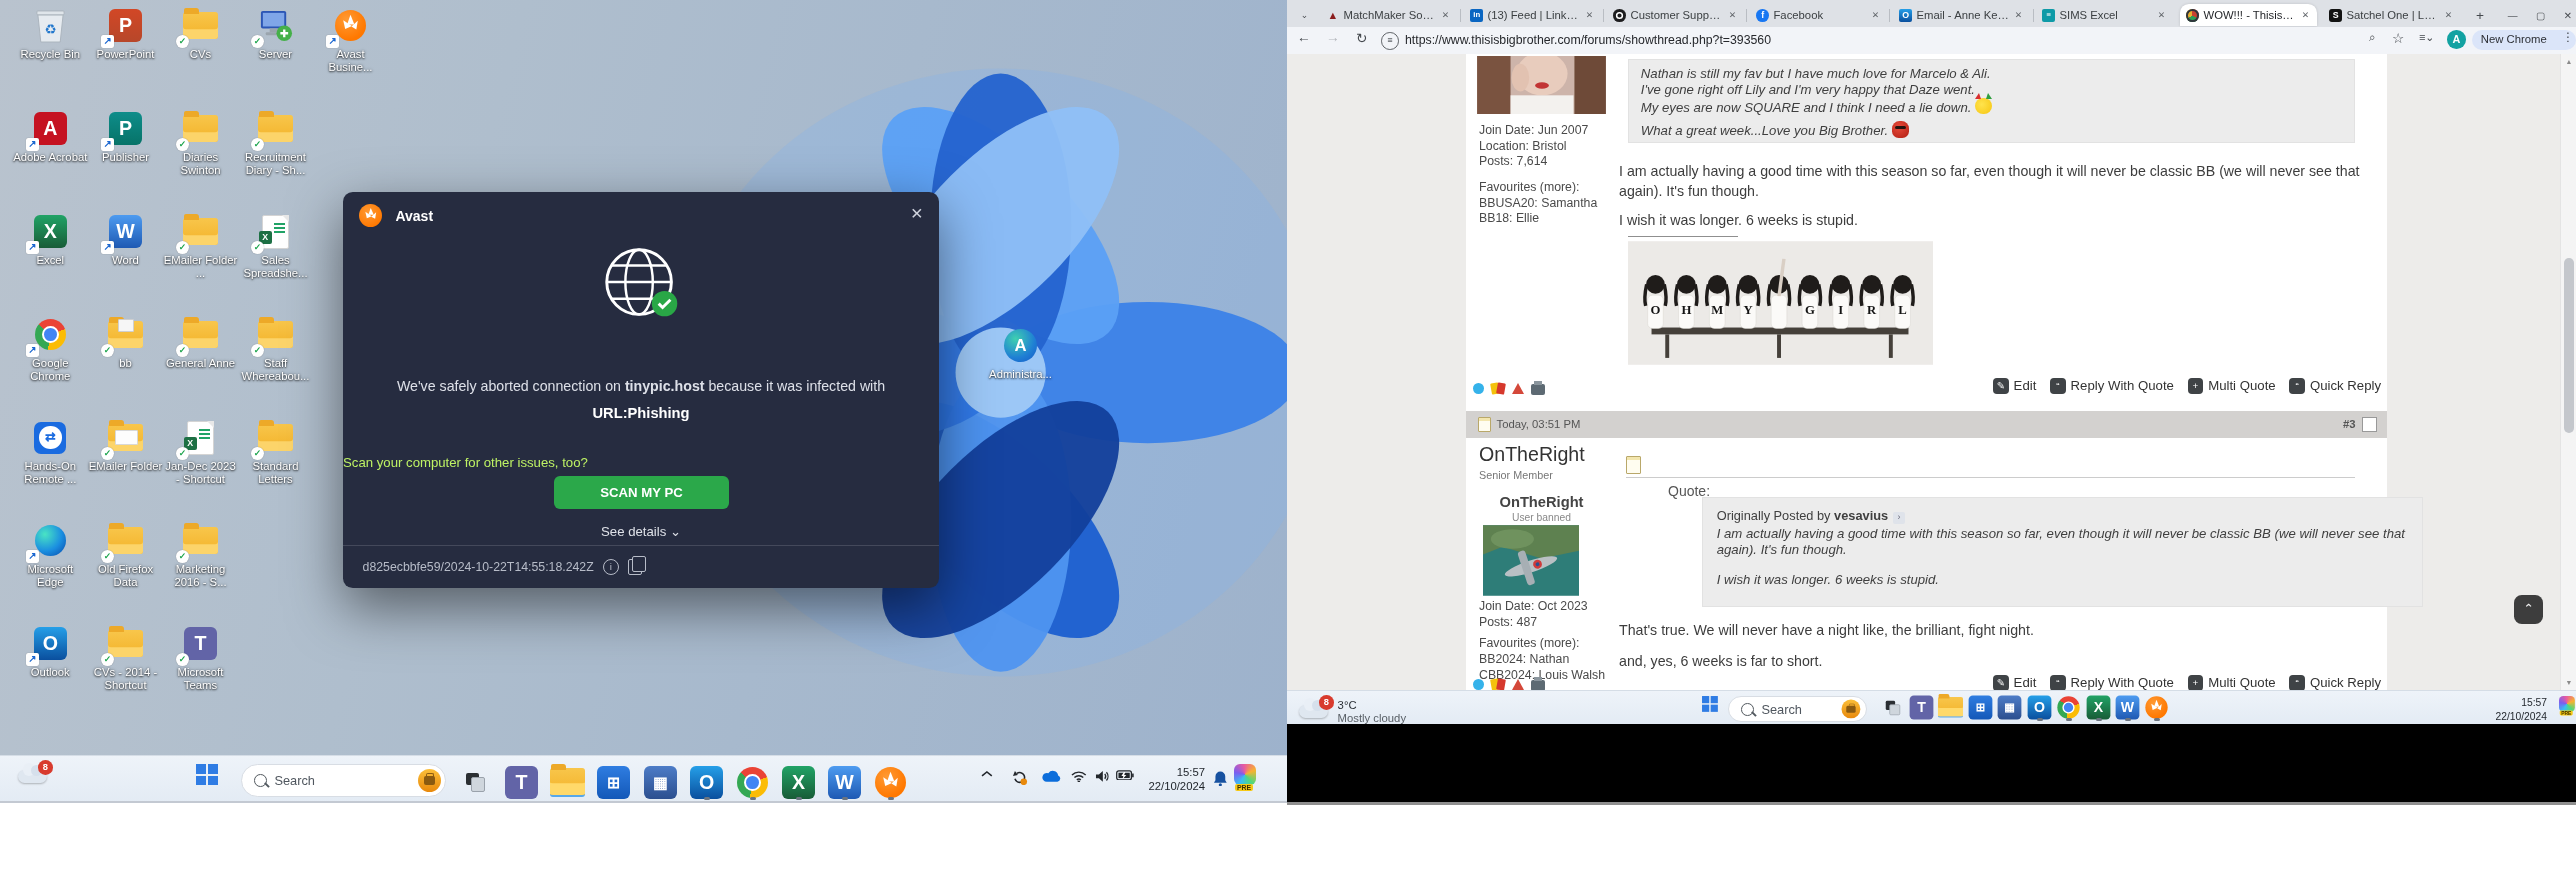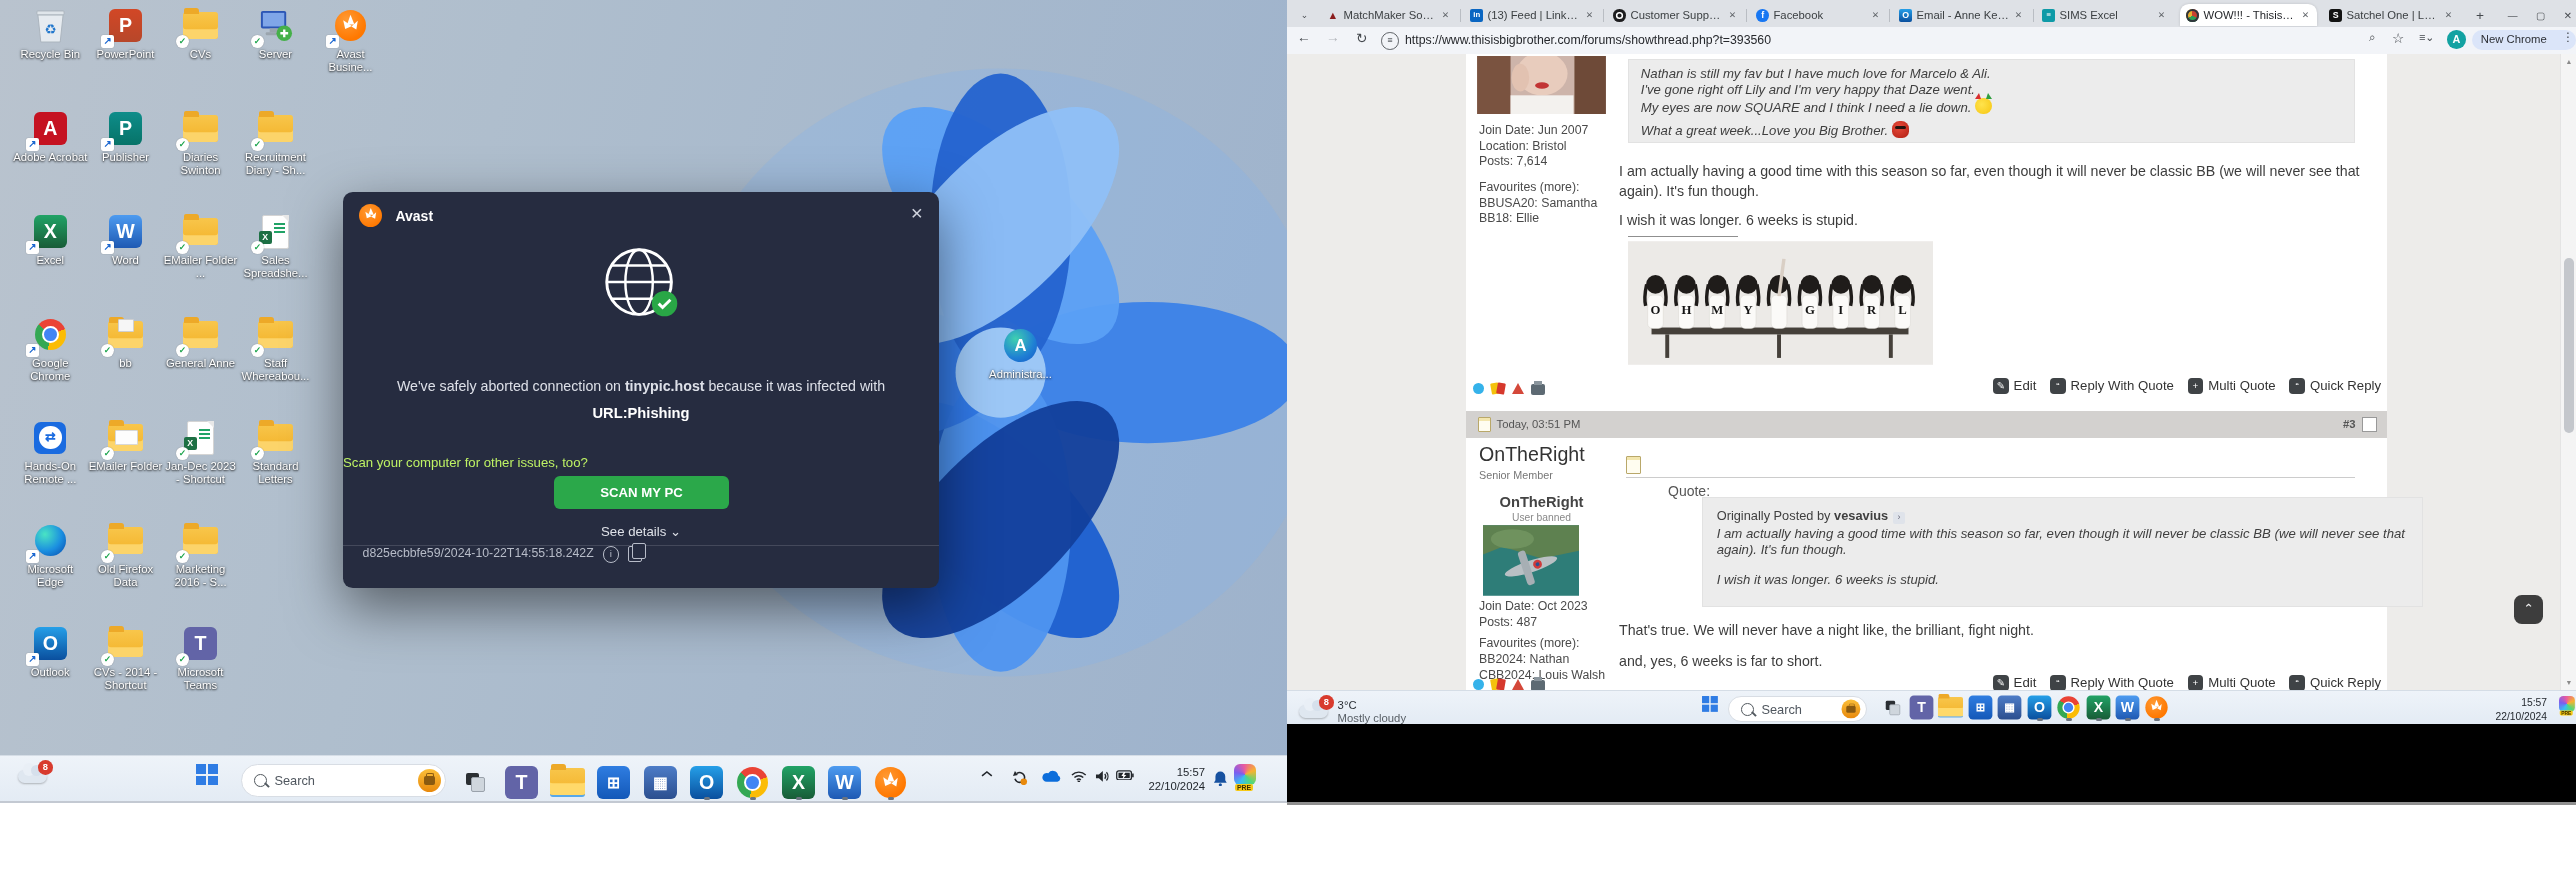--- a/index.html
+++ b/index.html
@@ -62,21 +62,21 @@
   #avast-close{position:absolute;right:15.7px;top:11.8px;font-size:15.7px;color:#cfd3dd;cursor:pointer;}
   #avast-globe{position:absolute;left:50%;top:47px;margin-left:-45px;}
   #avast-title{position:absolute;left:0;top:147px;width:100%;text-align:center;font-size:23.5px;font-weight:bold;}
   #avast-msg{position:absolute;left:33px;top:184px;width:530px;text-align:center;font-size:14.2px;line-height:20.6px;color:#dde0e8;}
   #avast-threat{margin-top:6.9px;font-weight:bold;font-size:14.7px;color:#fff;}
   #avast-prompt{position:absolute;left:0;top:263px;width:100%;text-align:left;font-size:13.2px;color:#bef264;}
   #avast-scan-btn{position:absolute;left:50%;top:284px;width:175px;margin-left:-87px;height:33px;border-radius:5.9px;
     background:#2ba84a;color:#fff;font-weight:bold;font-size:13.2px;text-align:center;line-height:33px;cursor:pointer;}
   #avast-details{position:absolute;left:0;top:332px;width:100%;text-align:center;font-size:13.2px;color:#dfe2e8;cursor:pointer;}
   #avast-footer{position:absolute;left:0;bottom:0;width:100%;height:43px;border-top:1px solid rgba(255,255,255,.14);
-    display:flex;padding-left:19.6px;box-sizing:border-box;font-size:12.3px;color:#b7bcc8;}
+    display:flex;align-items:center;padding-left:19.6px;box-sizing:border-box;font-size:12.3px;color:#b7bcc8;}
   .mini-i{display:inline-block;width:14.7px;height:14.7px;border:1px solid #b7bcc8;border-radius:50%;
     font-size:9.8px;line-height:14.7px;text-align:center;margin-left:8.8px;}
   .mini-copy{display:inline-block;position:relative;width:11.8px;height:13.7px;border:1px solid #b7bcc8;border-radius:2px;margin-left:8.8px;}
   .mini-copy:before{content:"";position:absolute;left:2.9px;top:-3.9px;width:11.8px;height:13.7px;border:1px solid #b7bcc8;border-radius:2px;background:#262c40;}
 
   
   .taskbar{background:linear-gradient(#eef3f9,#e3ebf4);border-top:1px solid #d5dde6;}
   #taskbar-left{left:0;top:755px;width:1287px;height:47px;}
   #taskbar-right{left:1287px;top:690px;width:1289px;height:34px;}
   .tb-icon{position:absolute;display:flex;align-items:center;justify-content:center;cursor:pointer;}

